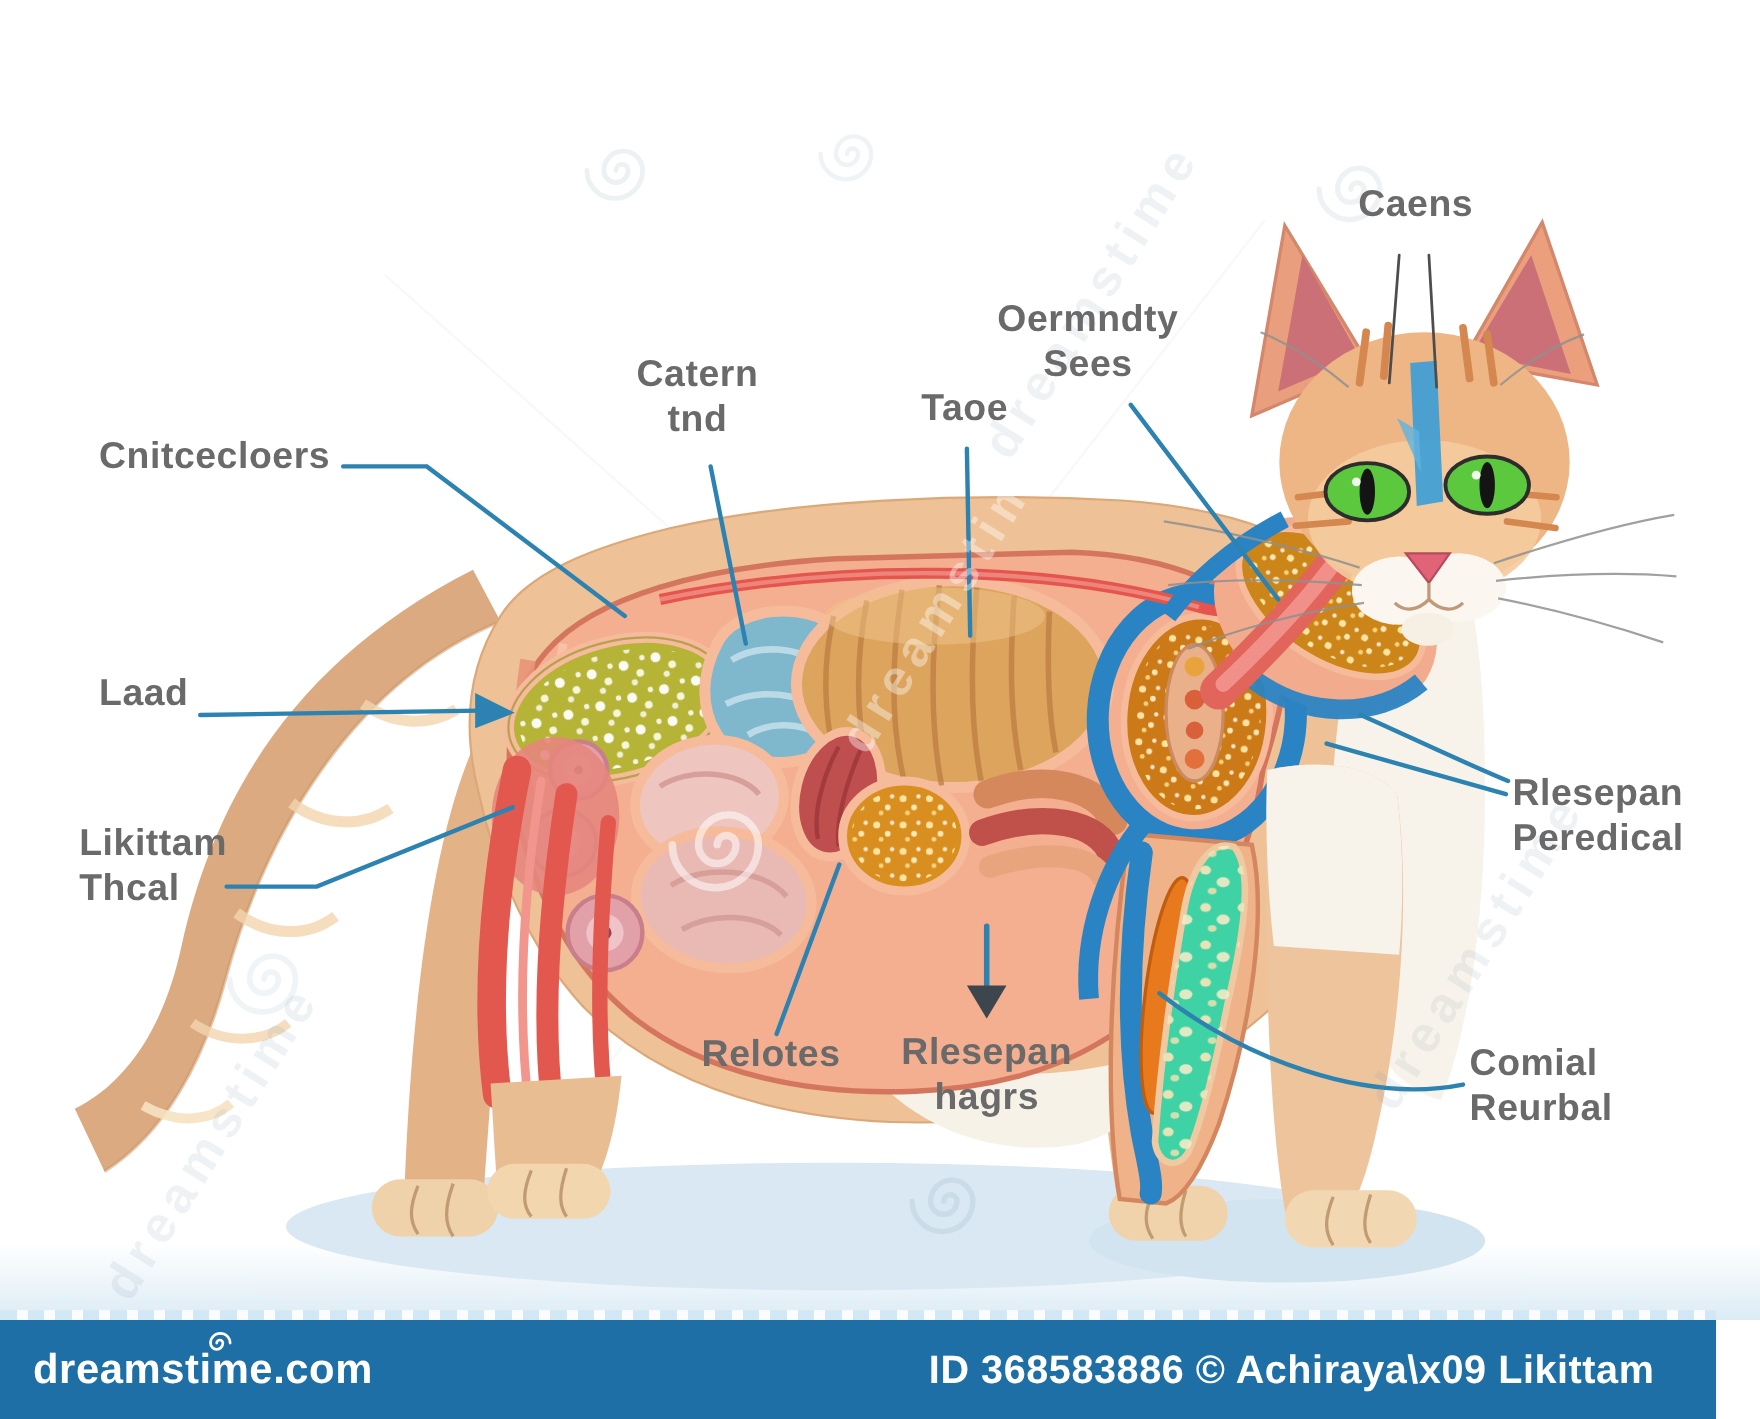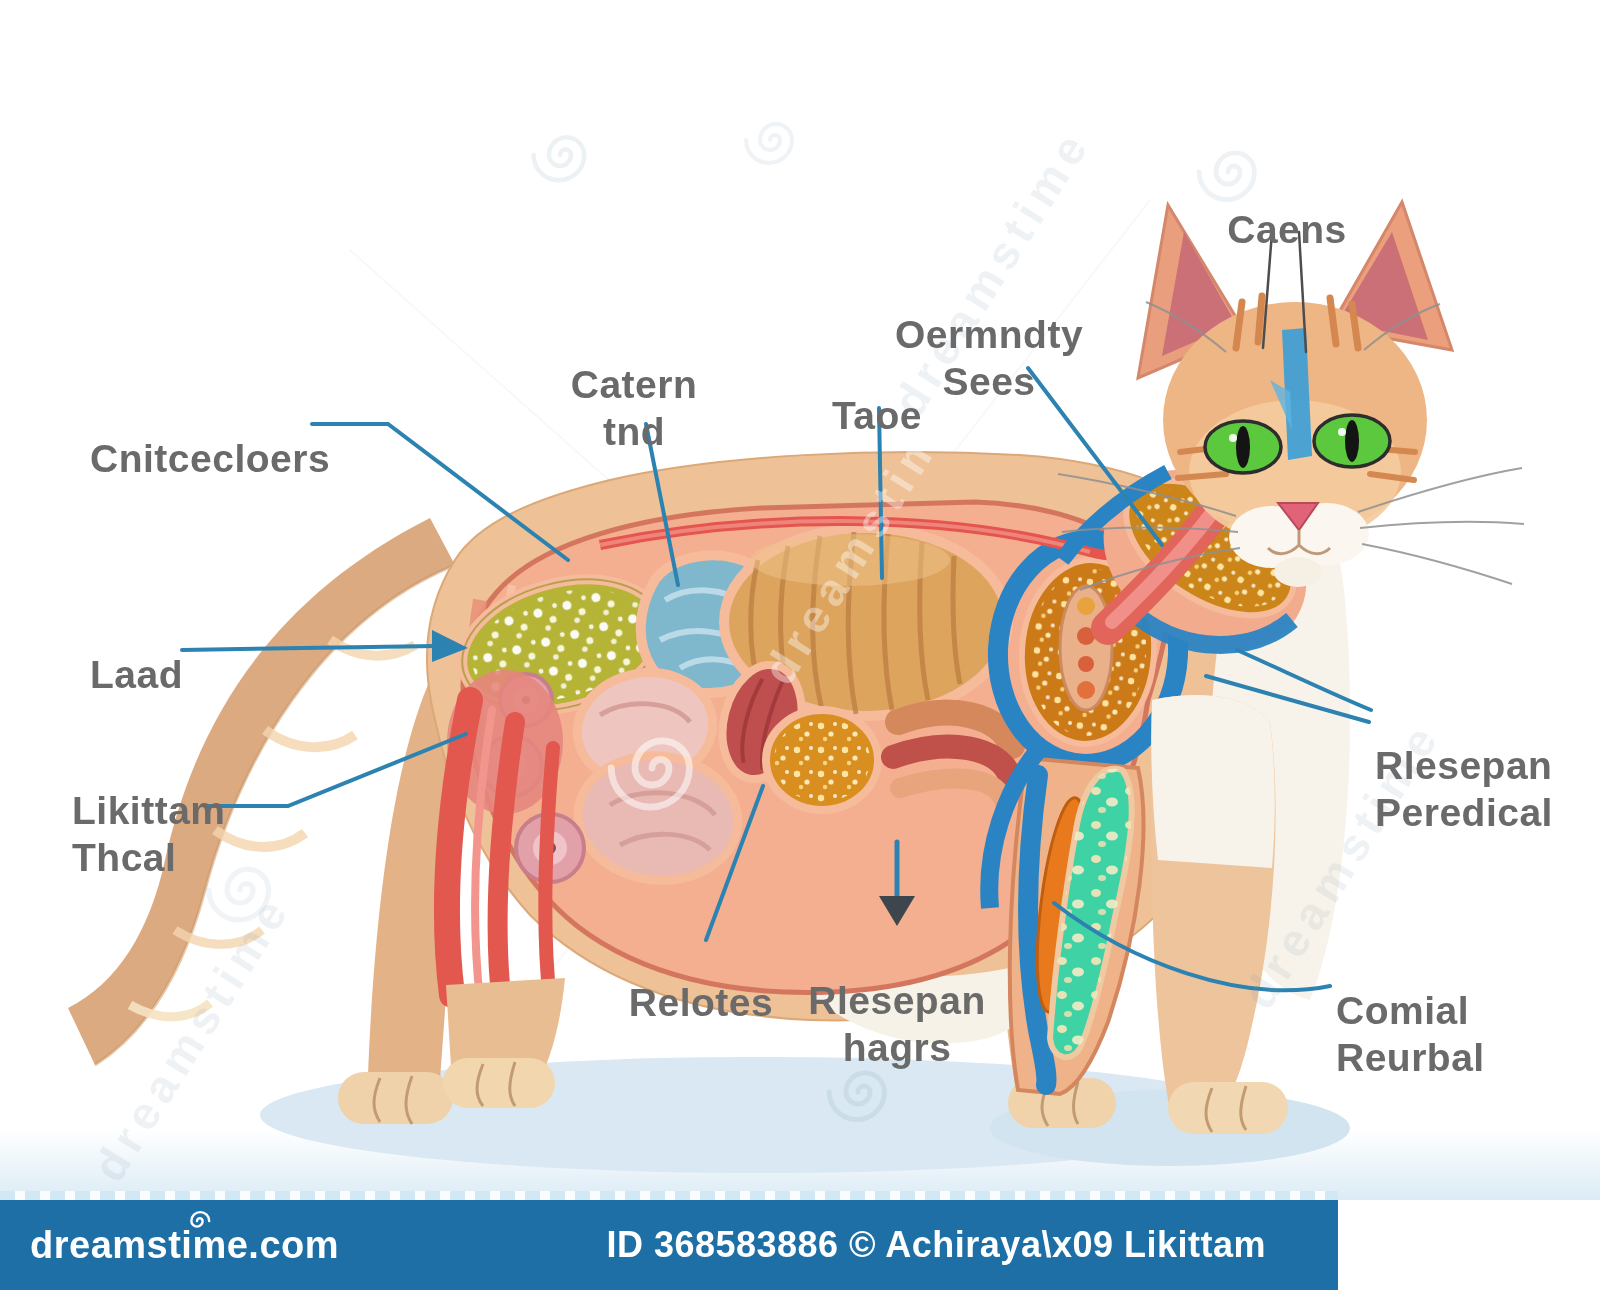--- a/index.html
+++ b/index.html
@@ -6,52 +6,52 @@
   .stage{
     position:relative;width:1600px;height:1290px;overflow:hidden;background:#ffffff;
     font-family:"Liberation Sans",sans-serif;
   }
   .art{position:absolute;left:0;top:0;width:1600px;height:1290px;}
   .title{
     position:absolute;left:783px;top:66px;transform:translateX(-50%);
     font-size:78px;font-weight:bold;letter-spacing:-1px;color:#2e7ca9;white-space:nowrap;
   }
   .label{
-    position:absolute;font-size:39px;font-weight:600;color:#6a6a6a;
-    line-height:1.2;white-space:pre-line;letter-spacing:.5px;margin-top:42px;
+    position:absolute;font-size:34px;font-weight:600;color:#6a6a6a;
+    line-height:1.2;white-space:pre-line;letter-spacing:.5px;
   }
   .label.center{transform:translateX(-50%);text-align:center;}
   #lbl-caens{left:1287px;top:165px;}
   #lbl-oermndty{left:989px;top:270px;}
   #lbl-catern{left:634px;top:320px;}
   #lbl-taoe{left:877px;top:351px;}
   #lbl-cnitcecloers{left:90px;top:394px;}
   #lbl-laad{left:90px;top:610px;}
   #lbl-ratlind{left:72px;top:746px;}
   #lbl-relotes{left:701px;top:938px;}
   #lbl-pormecs{left:897px;top:936px;}
   #lbl-rlesepan{left:1375px;top:701px;}
   #lbl-comial{left:1336px;top:946px;}
   .wm-text{font-family:"Liberation Sans",sans-serif;font-weight:bold;font-size:46px;
     fill:rgba(125,155,175,.13);letter-spacing:7px;}
   .wm-text-light{fill:rgba(255,255,255,.4);}
   .bottom-bar{
-    position:absolute;left:0;bottom:0;width:1338px;height:90px;background:#1d6fa5;
+    position:absolute;left:0;bottom:0;width:1560px;height:90px;background:#1d6fa5;
     display:flex;align-items:center;justify-content:space-between;
     padding:0 0;box-sizing:border-box;
   }
   .bottom-bar::before{
     content:"";position:absolute;left:0;top:-9px;width:100%;height:9px;
     background:repeating-linear-gradient(90deg,#cfe8f4 0 15px,#ffffff 15px 25px);
     opacity:.85;
   }
   .brand-wrap{position:relative;margin-left:30px;}
   .brand{color:#ffffff;font-size:38px;font-weight:bold;letter-spacing:.5px;}
   .logo-spiral{position:absolute;left:152px;top:-18px;}
-  .credit{color:#ffffff;font-size:36px;font-weight:bold;margin-right:72px;letter-spacing:.5px;}
+  .credit{color:#ffffff;font-size:36px;font-weight:bold;margin-right:56px;letter-spacing:.5px;}
 </style>
 </head>
 <body>
 
 <div class="stage">
 
 <svg class="art" viewBox="0 0 1600 1290">
   <defs>
     <pattern id="pGrain" width="24" height="24" patternUnits="userSpaceOnUse">
       <circle cx="5" cy="6" r="3.2" fill="#ffe9a8" opacity=".95"></circle>

